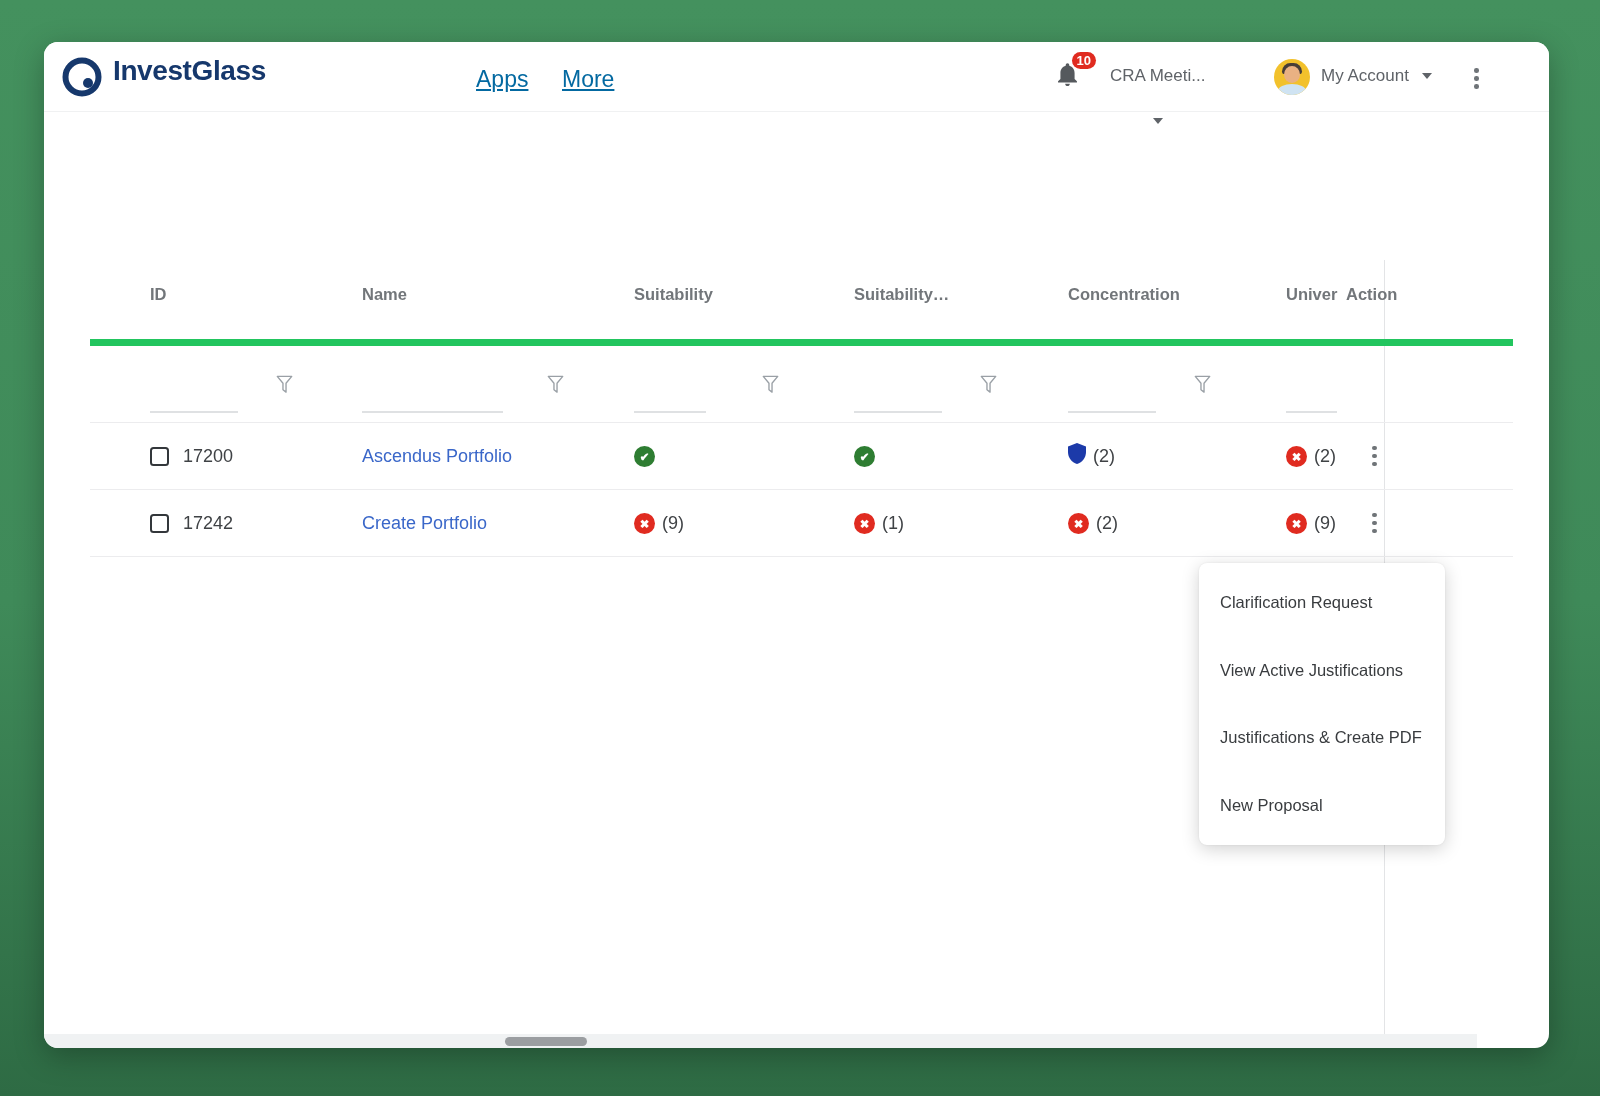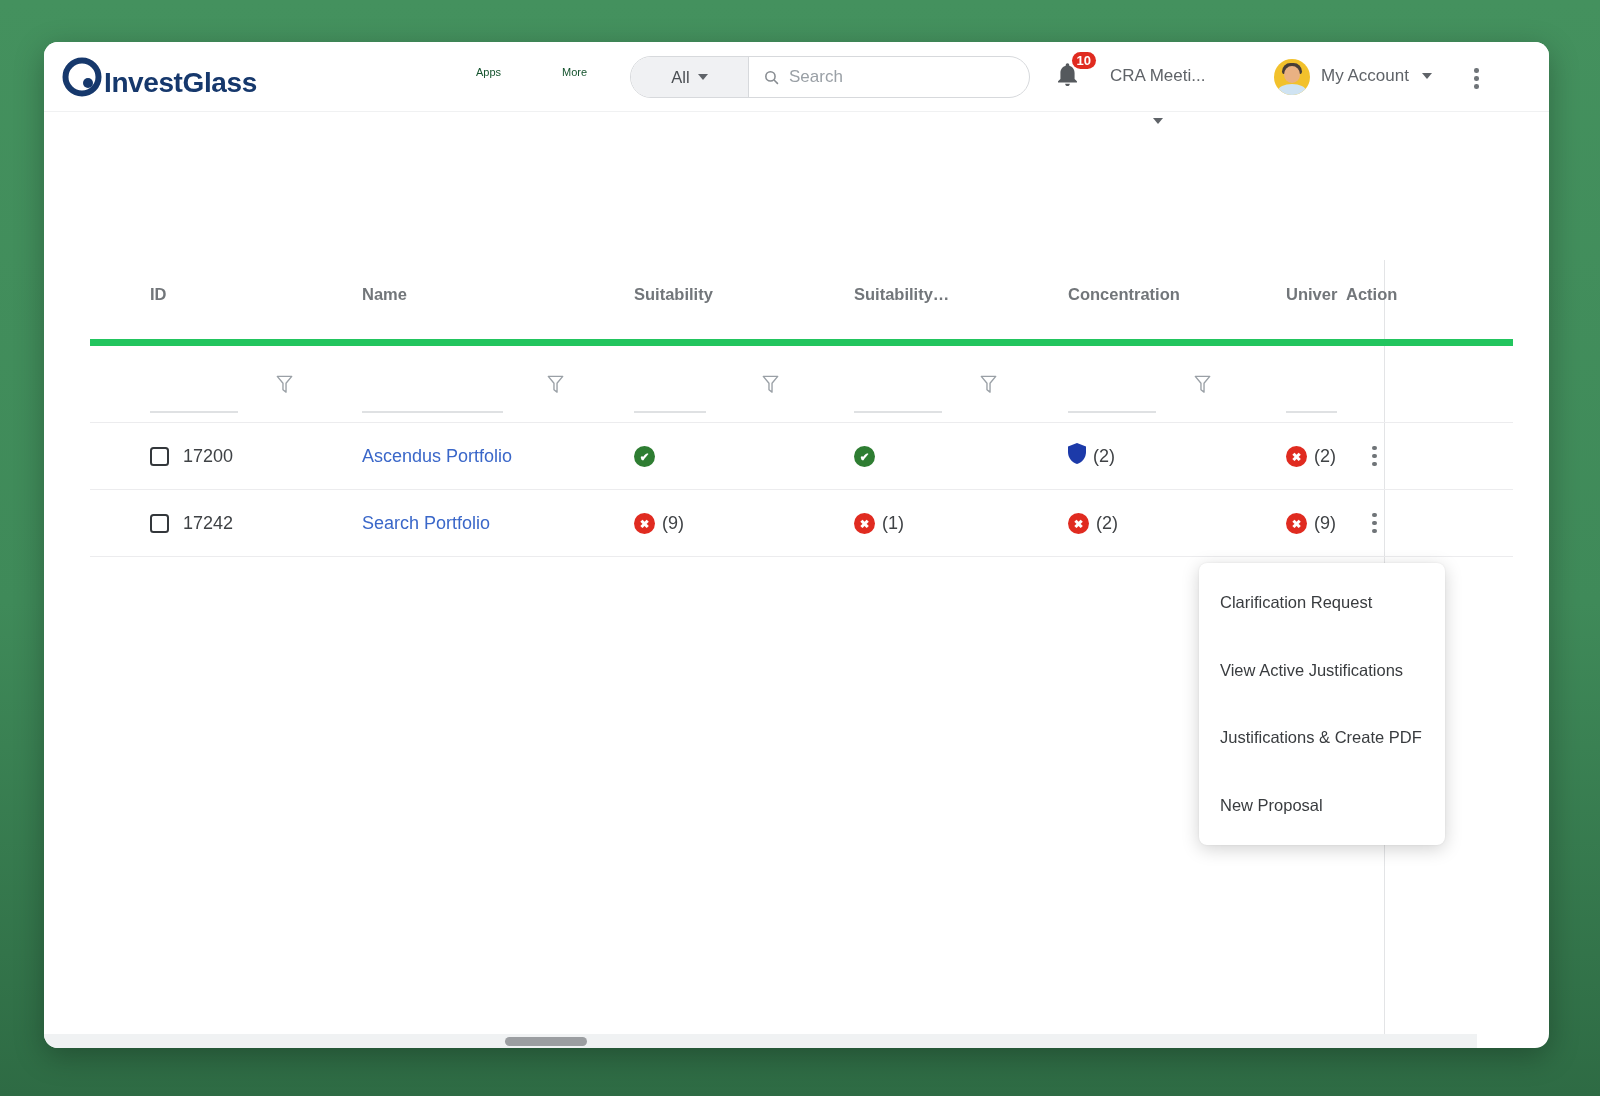--- a/index.html
+++ b/index.html
@@ -9,23 +9,23 @@
     background: linear-gradient(180deg, #44915e 0%, #3f8a59 55%, #2e6b44 100%);
     position: relative;
   }
   .window {
     position:absolute; left:44px; top:42px; width:1505px; height:1006px;
     background:#ffffff; border-radius:14px; overflow:hidden;
     box-shadow: 0 8px 30px rgba(0,0,0,.28);
   }
   
   .navbar { position:relative; height:70px; background:#fff; border-bottom:1px solid #f0f1f2; }
-  .brand { position:absolute; left:16px; top:13px; display:flex; align-items:flex-end; }
+  .brand { position:absolute; left:16px; top:13px; display:flex; align-items:flex-start; gap:9px; }
   .brand-text { font-size:28px; font-weight:bold; color:#16386c; letter-spacing:-0.4px; }
-  .navlink { position:absolute; top:24px; font-size:11px; color:#14532d; cursor:pointer; }
+  .navlink { position:absolute; top:24px; font-size:23px; color:#0369a1; cursor:pointer;text-decoration:underline; }
   .navlink.apps { left:432px; }
   .navlink.more { left:518px; }
   .searchgroup { position:absolute; left:586px; top:14px; width:400px; height:42px;
     border:1.5px solid #d7d9dc; border-radius:21px; display:flex; overflow:hidden; background:#fff; }
   .scope { width:118px; background:#f0f1f3; display:flex; align-items:center; justify-content:center;
     gap:8px; font-size:16.5px; color:#4b4f53; border-right:1.5px solid #d7d9dc; cursor:pointer; }
   .searchbox { flex:1; display:flex; align-items:center; gap:9px; padding:0 14px; }
   .searchbox input { border:none; outline:none; font-size:17px; color:#3c4043; width:100%;
     font-family:"Liberation Sans", sans-serif; }
   .searchbox input::placeholder { color:#9aa0a6; }
@@ -110,33 +110,20 @@
     <div class="brand">
       <svg width="44" height="44" viewBox="0 0 44 44">
         <circle cx="22" cy="22" r="16.5" fill="none" stroke="#16386c" stroke-width="6"></circle>
         <circle cx="28" cy="28" r="5" fill="#16386c"></circle>
       </svg>
       <span class="brand-text">InvestGlass</span>
     </div>
     <span class="navlink apps">Apps</span>
     <span class="navlink more">More</span>
 
-    <div class="searchgroup">
-      <div class="scope">
-        <span>All</span>
-        <span class="caret"></span>
-      </div>
-      <div class="searchbox">
-        <svg width="19" height="19" viewBox="0 0 24 24" fill="none" stroke="#878c91" stroke-width="2.2">
-          <circle cx="10.5" cy="10.5" r="6.5"></circle>
-            <line x1="15.6" y1="15.6" x2="21" y2="21"></line>
-        </svg>
-        <input type="text" placeholder="Search" style="">
-      </div>
-    </div>
 
     <div class="bellwrap">
       <svg width="27" height="27" viewBox="0 0 24 24" fill="#55595d">
         <path d="M12 22.2c1.15 0 2.05-.9 2.05-2.05h-4.1c0 1.15.9 2.05 2.05 2.05zm6.3-6.2v-5.2c0-3.2-1.7-5.9-4.7-6.6V3.5a1.6 1.6 0 0 0-3.2 0v.7c-3 .7-4.7 3.4-4.7 6.6V16l-2.1 2.1v1.05h16.8V18.1l-2.1-2.1z"></path>
       </svg>
       <span class="badge">10</span>
     </div>
 
     <div class="wsel">
       <span>CRA Meeti...</span>
@@ -256,21 +243,21 @@
           </span>
       </div>
     </div>
 
     <div class="trow drow">
       <div class="cell">
         <span class="cb"></span>
         <span>17242</span>
       </div>
       <div class="cell">
-        <a class="plink">Search Portfolio</a>
+        <a class="plink">Create Portfolio</a>
       </div>
       <div class="cell status">
         <span><span class="circ red">✖</span></span>
         <span>(9)</span>
       </div>
       <div class="cell status">
         <span><span class="circ red">✖</span></span>
         <span>(1)</span>
       </div>
       <div class="cell status">

